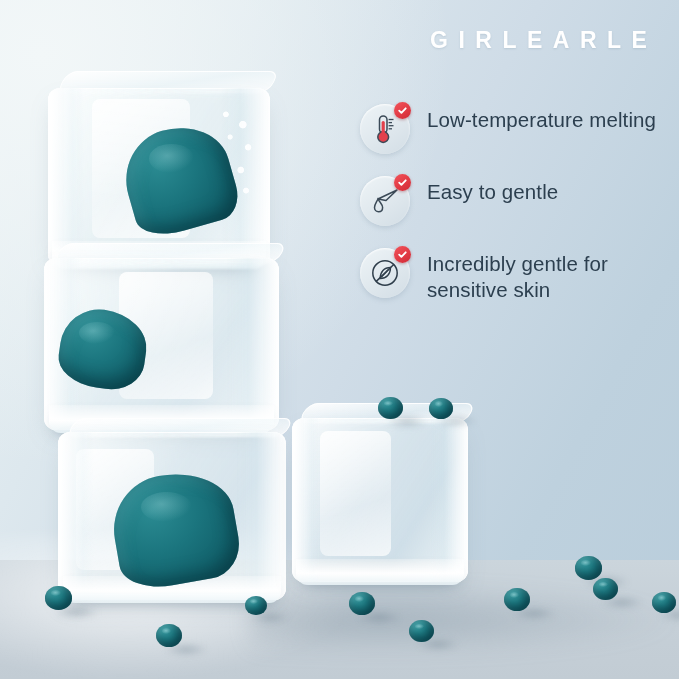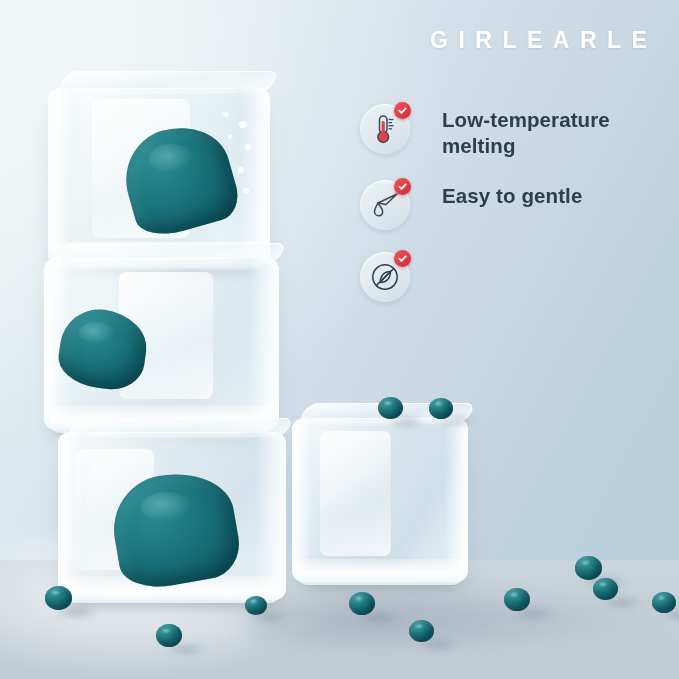--- a/index.html
+++ b/index.html
@@ -133,22 +133,22 @@
     display:flex;align-items:center;justify-content:center;
   }
   .icon-circle svg{display:block;}
   .check-badge{
     position:absolute;right:-1px;top:-2px;width:17px;height:17px;border-radius:50%;
     background:linear-gradient(145deg,#f2545b 0%, #e23b45 55%, #cf2b36 100%);
     box-shadow:0 1px 3px rgba(140,40,50,.40);
     display:flex;align-items:center;justify-content:center;
   }
   .feature-text{
-    margin-left:32px;padding-top:4px;
-    color:#2c3f4f;font-size:20.5px;line-height:1.25;font-weight:700;
+    margin-left:17px;padding-top:4px;
+    color:#2c3f4f;font-size:20.5px;line-height:1.25;font-weight:400;
     font-family:"Liberation Sans", sans-serif;
     letter-spacing:.1px;
   }
 </style>
 </head>
 <body>
 
 <div id="stage">
 
   <div class="floor"></div>
@@ -282,16 +282,17 @@
             <path d="M20 12 L12.4 20.2" stroke="#2f3e4b" stroke-width="1.2"></path>
             <line x1="7" y1="24.6" x2="25" y2="7.2" stroke="#2f3e4b" stroke-width="1.5"></line>
           </svg>
         </div>
         <div class="check-badge">
           <svg width="11" height="11" viewBox="0 0 12 12">
               <path d="M2.4 6.2L4.8 8.6L9.5 3.6" stroke="#fff" stroke-width="2" fill="none" stroke-linecap="round" stroke-linejoin="round"></path>
             </svg>
         </div>
       </div>
+      <div class="feature-text">Incredibly gentle for sensitive skin</div>
     </div>
 
   </div>
 </div>
 
 </body></html>

